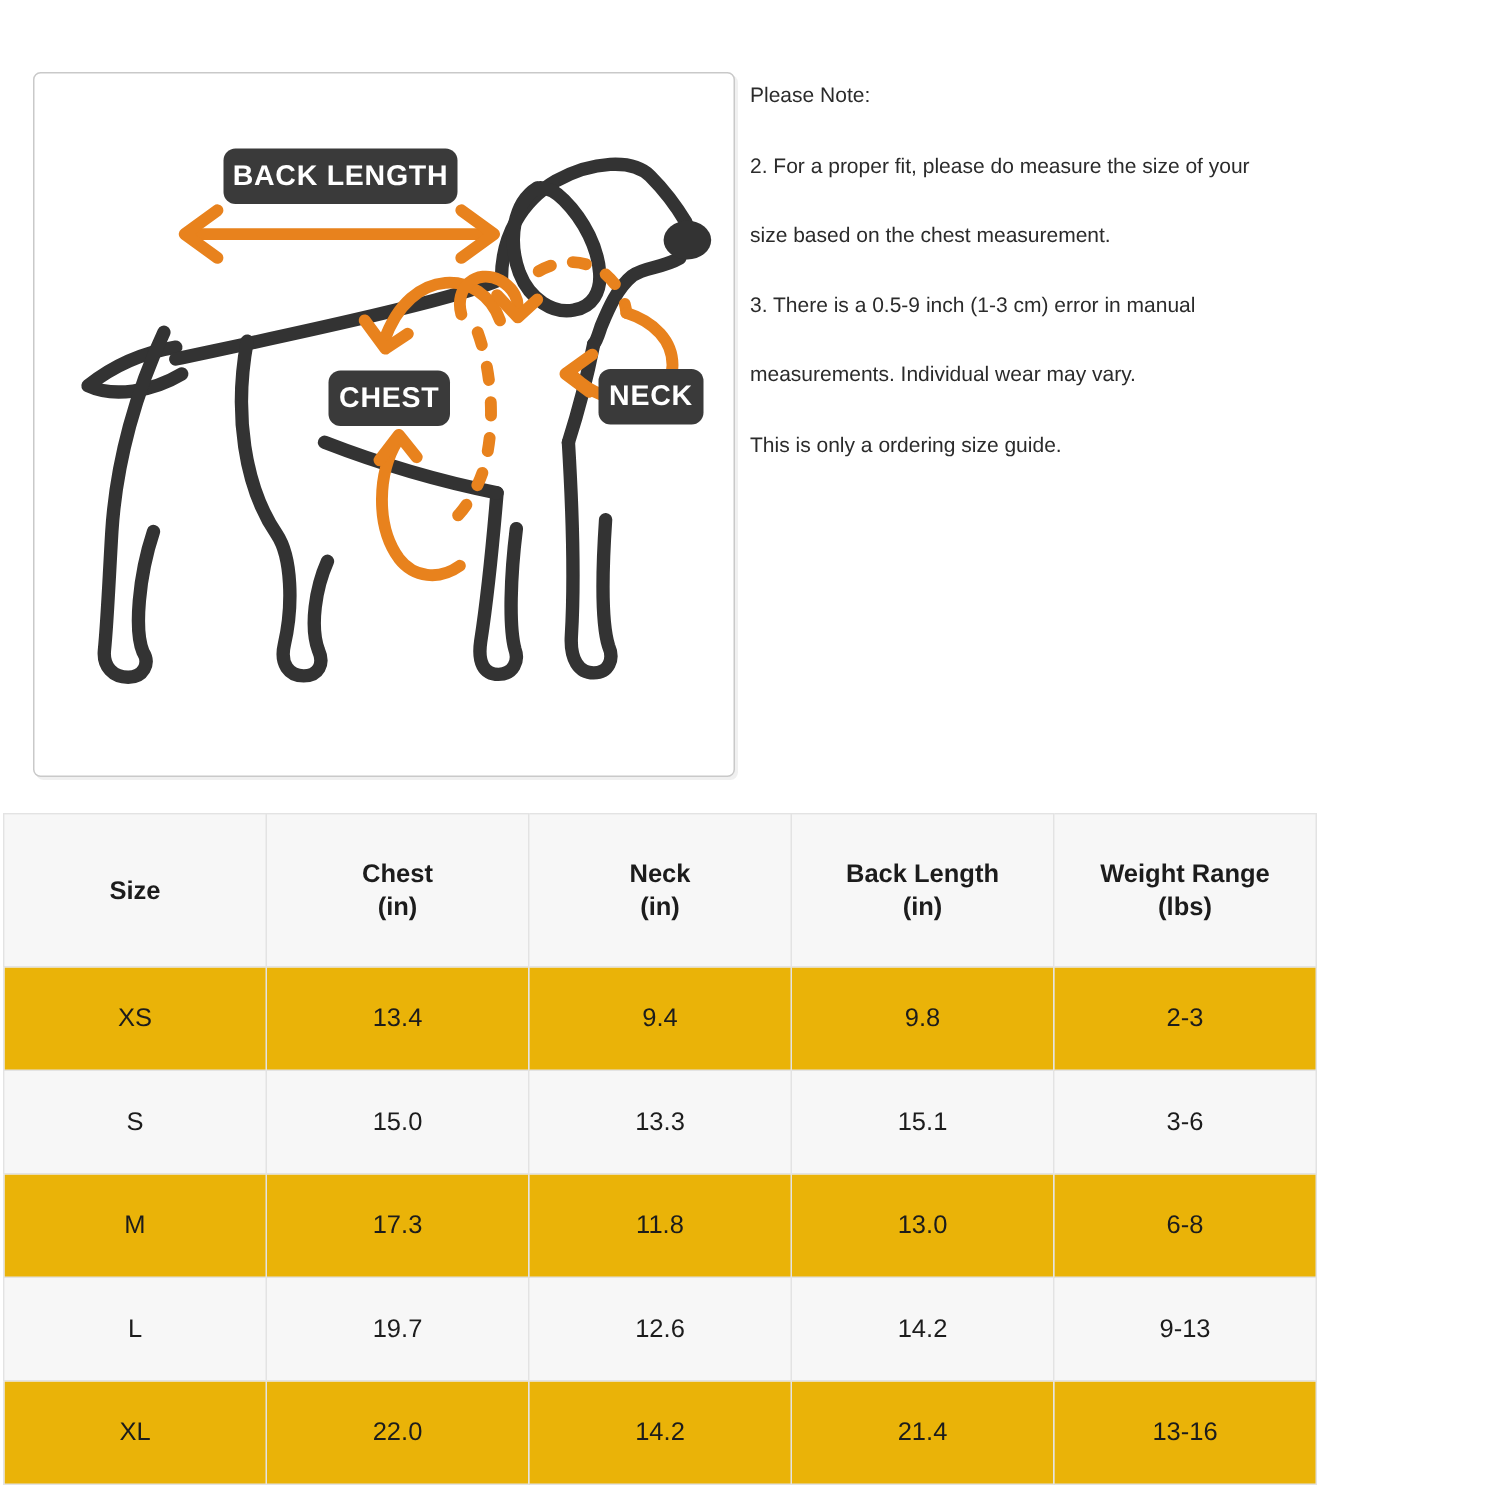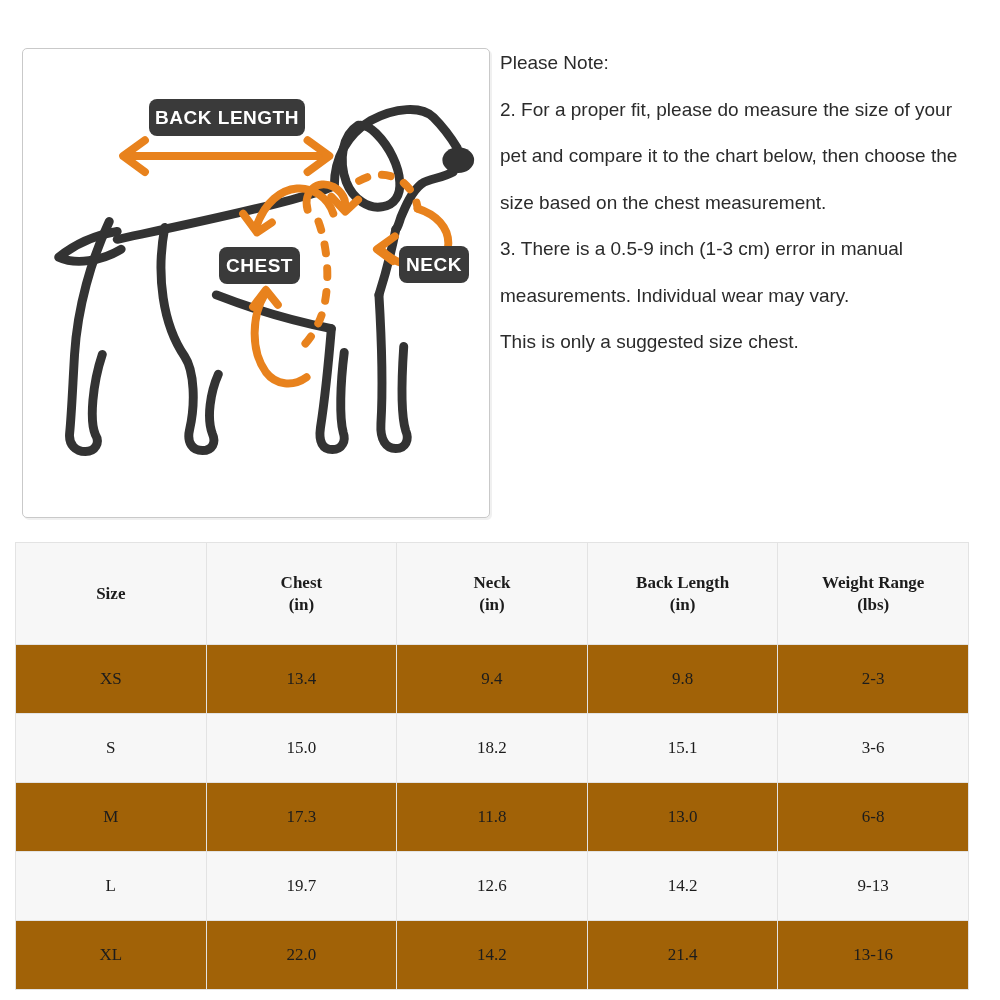--- a/index.html
+++ b/index.html
@@ -18,33 +18,33 @@
     position: absolute; display: flex; align-items: center; justify-content: center;
     background: #3a3a3a; color: #ffffff; font-weight: bold; font-size: 19px;
     letter-spacing: 0.5px; border-radius: 8px;
   }
   .badge-backlength { left: 126px; top: 50px;  width: 156px; height: 37px; }
   .badge-chest      { left: 196px; top: 198px; width: 81px;  height: 37px; }
   .badge-neck       { left: 376px; top: 197px; width: 70px;  height: 37px; }
 
   
   .note { position: absolute; left: 500px; top: 40px; width: 496px; }
-  .note div { font-size: 19px; line-height: 46.5px; white-space: nowrap; color: #2b2b2b; }
+  .note div { font-size: 14px; line-height: 46.5px; white-space: nowrap; color: #2b2b2b; }
 
   
   table.sizes {
-    position: absolute; left: 15px; top: 542px; width: 954px;
-    border-collapse: collapse; table-layout: fixed; font-family: Liberation Serif, serif;
+    position: absolute; left: 2px; top: 542px; width: 876px;
+    border-collapse: collapse; table-layout: fixed;
   }
   table.sizes th, table.sizes td {
     border: 1px solid #e3e3e3; text-align: center; vertical-align: middle;
     font-size: 17px; color: #1c1c1c;
   }
   table.sizes thead tr { height: 102px; background: #f7f7f7; }
-  table.sizes tbody tr { height: 69px; background: #a16207; }
+  table.sizes tbody tr { height: 69px; background: #eab308; }
   table.sizes tbody tr:nth-child(even) { background: #f7f7f7; }
   th .hl, th .hu { font-weight: bold; line-height: 22px; }
   th .hu:empty { display: none; }
 </style>
 </head>
 <body>
 
 <div class="stage">
 
   <div class="panel">
@@ -95,25 +95,24 @@
       <span>CHEST</span>
     </div>
     <div class="badge badge-neck">
       <span>NECK</span>
     </div>
   </div>
 
   <div class="note">
     <div>Please Note:</div>
     <div>2. For a proper fit, please do measure the size of your</div>
-    <div>pet and compare it to the chart below, then choose the</div>
     <div>size based on the chest measurement.</div>
     <div>3. There is a 0.5-9 inch (1-3 cm) error in manual</div>
     <div>measurements. Individual wear may vary.</div>
-    <div>This is only a suggested size chest.</div>
+    <div>This is only a ordering size guide.</div>
   </div>
 
   <table class="sizes">
     <thead>
       <tr>
         <th>
           <div class="hl">Size</div>
 
         </th>
         <th>
@@ -138,21 +137,21 @@
       <tr>
         <td>XS</td>
         <td>13.4</td>
         <td>9.4</td>
         <td>9.8</td>
         <td>2-3</td>
       </tr>
       <tr>
         <td>S</td>
         <td>15.0</td>
-        <td>18.2</td>
+        <td>13.3</td>
         <td>15.1</td>
         <td>3-6</td>
       </tr>
       <tr>
         <td>M</td>
         <td>17.3</td>
         <td>11.8</td>
         <td>13.0</td>
         <td>6-8</td>
       </tr>

